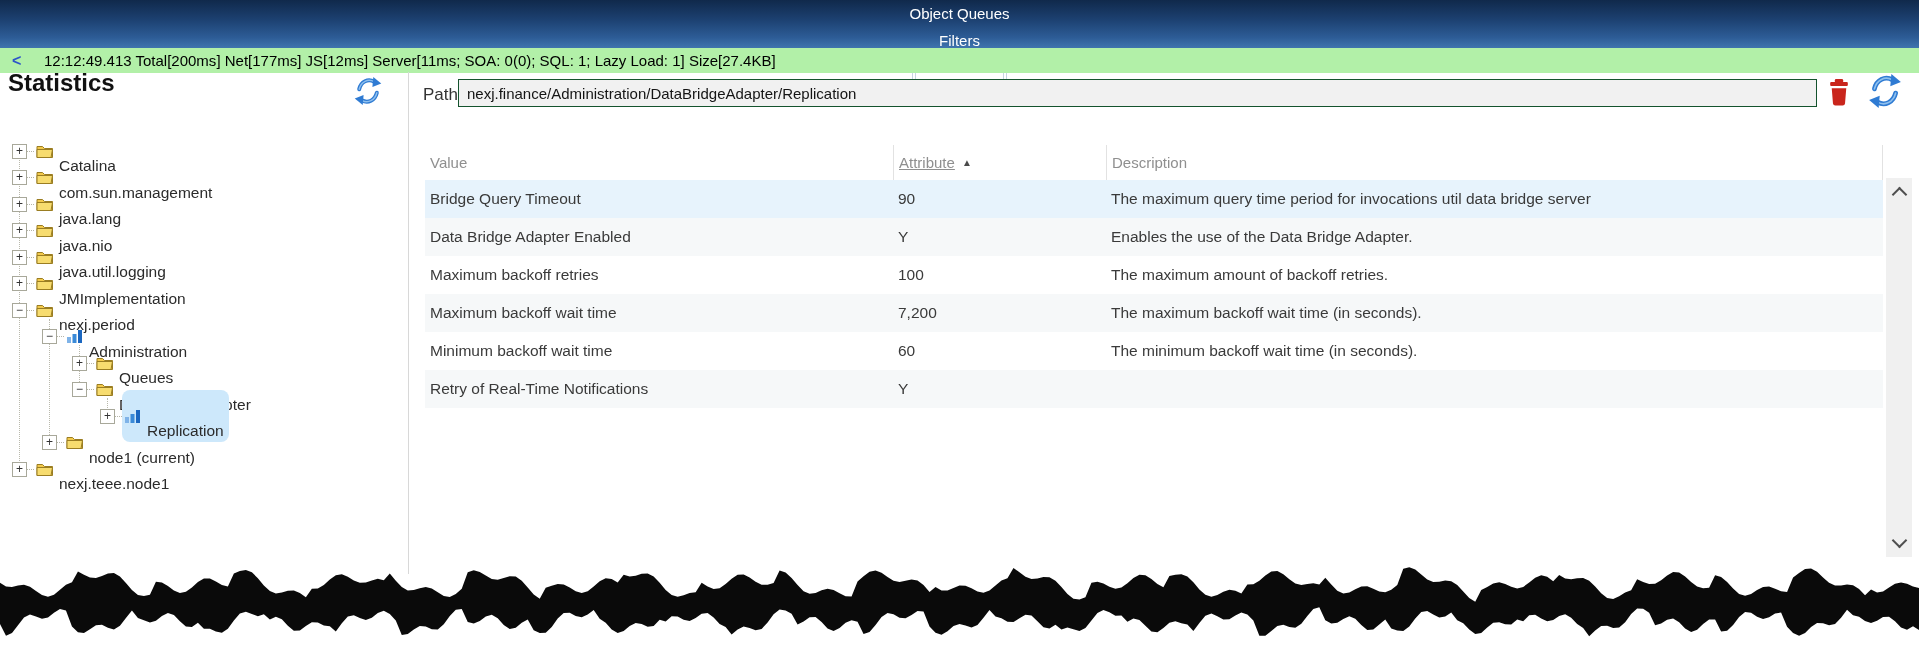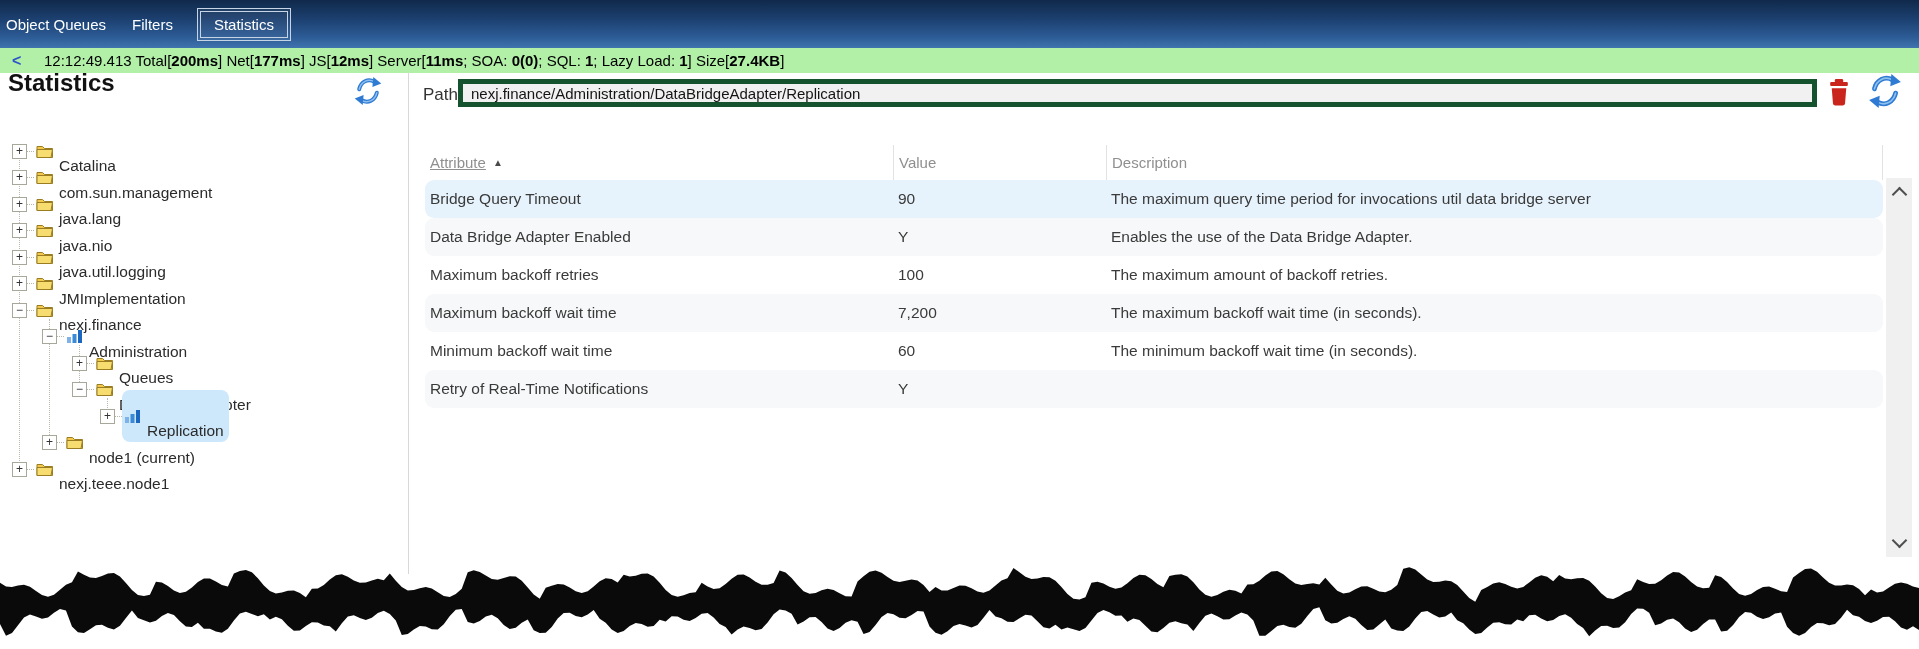--- a/index.html
+++ b/index.html
@@ -2,33 +2,33 @@
 <html style="--status-bg: #b2f0a8; --sel-bg: #cde8fb; --row-hl: #e7f3fc; --row-alt: #f6f8f9;"><head>
 <meta charset="utf-8">
 <style>
   html,body{margin:0;padding:0;background:#fff;}
   #screen{position:relative;width:1919px;height:649px;overflow:hidden;background:#fff;
           font-family:"Liberation Sans", sans-serif;}
 
   
   .topbar{position:absolute;left:0;top:0;width:1919px;height:48px;
           background:linear-gradient(180deg,#10294b 0%,#1c4070 40%,#2d5c96 78%,#3f74ae 100%);
-          display:flex;align-items:center;padding-left:4px;box-sizing:border-box;}
+          display:flex;align-items:center;padding-left:22px;box-sizing:border-box;flex-direction:column;}
   .tab{color:#fff;font-size:15px;margin-right:22px;white-space:nowrap;cursor:default;}
   .tab .tab-label{padding:5px 2px;display:block;}
   .tab.selected{border:1px solid #c7d4e3;padding:2px;background:rgba(255,255,255,.05);margin-right:22px;}
   .tab.selected .tab-label{border:1px solid #c7d4e3;padding:4px 13px;}
 
   
   .statusbar{position:absolute;left:0;top:48px;width:1919px;height:25px;
              background:var(--status-bg,#b2f0a8);display:flex;align-items:center;
              font-size:15px;color:#000;}
   .back{color:#2d55c9;font-weight:700;font-size:16px;margin-left:12px;width:32px;flex:none;}
   .segs{white-space:nowrap;}
-  .segs .b{font-weight:700;}
+  .segs .b{font-weight:400;}
 
   
   .side-title{position:absolute;left:8px;top:69px;font-size:24px;font-weight:700;color:#111;}
   .icon-btn{position:absolute;cursor:pointer;background:none;border:none;padding:0;}
   .icon-btn svg{width:100%;height:100%;display:block;}
   #side-refresh{left:352px;top:76px;width:32px;height:30px;}
   .divider{position:absolute;left:408px;top:72px;width:1px;height:502px;background:#d8d8d8;}
 
   .tree{position:absolute;left:0;top:138px;width:407px;}
   .tree-row{height:26.5px;display:flex;align-items:center;position:relative;}
@@ -38,36 +38,36 @@
   .stub{width:7px;height:0;border-top:1px dotted #b5b5a8;flex:none;}
   .content{display:flex;align-items:center;padding:2px 5px 2px 2px;}
   .content.selected{background:var(--sel-bg,#cde8fb);border-radius:8px;}
   .content svg{margin-right:5px;flex:none;}
   .tlabel{font-size:15.5px;color:#2b2b2b;white-space:nowrap;margin-top:30px;}
   .guide{position:absolute;width:0;border-left:1px dotted #b9b9ac;}
 
   
   .path-label{position:absolute;left:423px;top:85px;font-size:17px;color:#333;}
   #path-input{position:absolute;left:458px;top:79px;width:1359px;height:28px;box-sizing:border-box;
-              background:#f1f1f1;border:5px solid #14532d;font-size:15px;color:#141414;
+              background:#f1f1f1;border:1px solid #14532d;font-size:15px;color:#141414;
               padding:0 8px;font-family:"Liberation Sans", sans-serif;}
   #trash-btn{left:1828px;top:79px;width:22px;height:27px;}
   #main-refresh{left:1866px;top:73px;width:38px;height:36px;}
 
   
   .thead{position:absolute;left:425px;top:145px;width:1458px;height:35px;display:grid;
          grid-template-columns:468px 213px 1fr;align-items:center;}
   .th{color:#8f8f8f;font-size:15px;padding-left:5px;height:100%;display:flex;align-items:center;box-sizing:border-box;}
   .th + .th{border-left:1px solid #e2e2e2;}
   .th:last-child{border-right:1px solid #e2e2e2;}
   .th .sorted{text-decoration:underline;}
   .sort-arrow{font-size:10px;color:#4a4a4a;margin-left:7px;}
   .tbody{position:absolute;left:425px;top:180px;width:1458px;}
   .tr{height:38px;display:grid;grid-template-columns:468px 213px 1fr;align-items:center;
-      font-size:15.5px;color:#3a3a3a;border-radius:9px;}
+      font-size:15.5px;color:#3a3a3a;}
   .tr > div{padding-left:5px;white-space:nowrap;overflow:hidden;}
   .tr.hl{background:var(--row-hl,#e7f3fc);}
   .tr.alt{background:var(--row-alt,#f6f8f9);}
 
   
   .vscroll{position:absolute;left:1886px;top:178px;width:26px;height:379px;background:#f0f0f0;cursor:pointer;}
   .chev{position:absolute;left:8px;width:9px;height:9px;border-left:2px solid #4f4f4f;border-top:2px solid #4f4f4f;}
   .chev.up{top:11px;transform:rotate(45deg);}
   .chev.down{bottom:11px;transform:rotate(225deg);}
 
@@ -181,21 +181,21 @@
         </span>
       </div>
       <div class="tree-row lvl0">
         <span class="toggle">−</span>
         <span class="stub"></span>
         <span class="content">
   <svg width="18" height="15" viewBox="0 0 18 15">
     <path d="M1 2.5 L6.5 2.5 L8.5 4.5 L16.5 4.5 L16.5 13.5 L1 13.5 Z" fill="#f2c94c" stroke="#9a7d22" stroke-width="1"></path>
     <path d="M1 5.5 L16.5 5.5 L15 13.5 L1 13.5 Z" fill="#f7dc6f" stroke="#9a7d22" stroke-width="1"></path>
   </svg>
-<span class="tlabel">nexj.finance</span>
+<span class="tlabel">nexj.period</span>
         </span>
       </div>
       <div class="tree-row lvl1">
         <span class="toggle">−</span>
         <span class="stub"></span>
         <span class="content">
   <svg width="18" height="15" viewBox="0 0 18 15">
     <rect x="1" y="8" width="4" height="6" fill="#7fb3e8"></rect>
     <rect x="6.5" y="5" width="4" height="9" fill="#3a8ad8"></rect>
     <rect x="12" y="1" width="4" height="13" fill="#1b67c0"></rect>
@@ -276,25 +276,25 @@
     <path d="M6 15 C8 6.5, 16 2.5, 23 6.5" fill="none" stroke="#8fc0ee" stroke-width="1.6" stroke-linecap="round"></path>
     <polygon points="22,1 31,8.5 21,12.5" fill="#2f7bd3"></polygon>
     <path d="M26 19 C24 27.5, 16 31.5, 9 27.5" fill="none" stroke="#2f7bd3" stroke-width="4.5" stroke-linecap="round"></path>
     <path d="M26 19 C24 27.5, 16 31.5, 9 27.5" fill="none" stroke="#8fc0ee" stroke-width="1.6" stroke-linecap="round"></path>
     <polygon points="10,33 1,25.5 11,21.5" fill="#2f7bd3"></polygon>
   </svg>
 </button>
 
   <div class="thead">
       <div class="th">
+        <span class="">Value</span>
+      </div>
+      <div class="th">
         <span class="sorted">Attribute</span>
         <span class="sort-arrow">▲</span>
-      </div>
-      <div class="th">
-        <span class="">Value</span>
       </div>
       <div class="th">
         <span class="">Description</span>
       </div>
     </div>
   <div class="tbody">
       <div class="tr hl">
         <div>Bridge Query Timeout</div>
         <div>90</div>
         <div>The maximum query time period for invocations util data bridge server</div>

